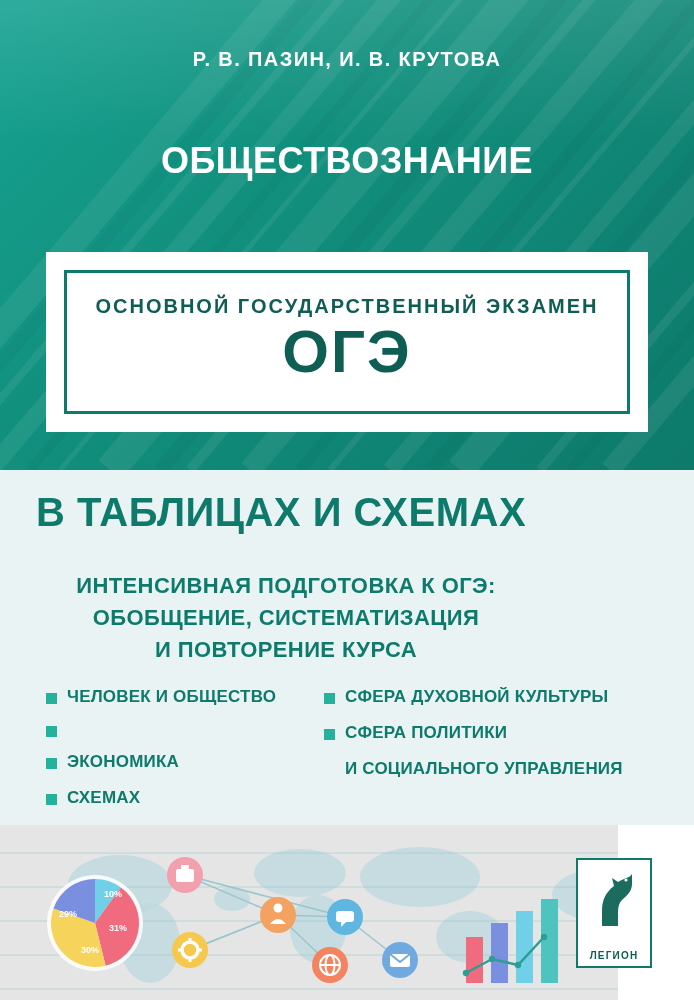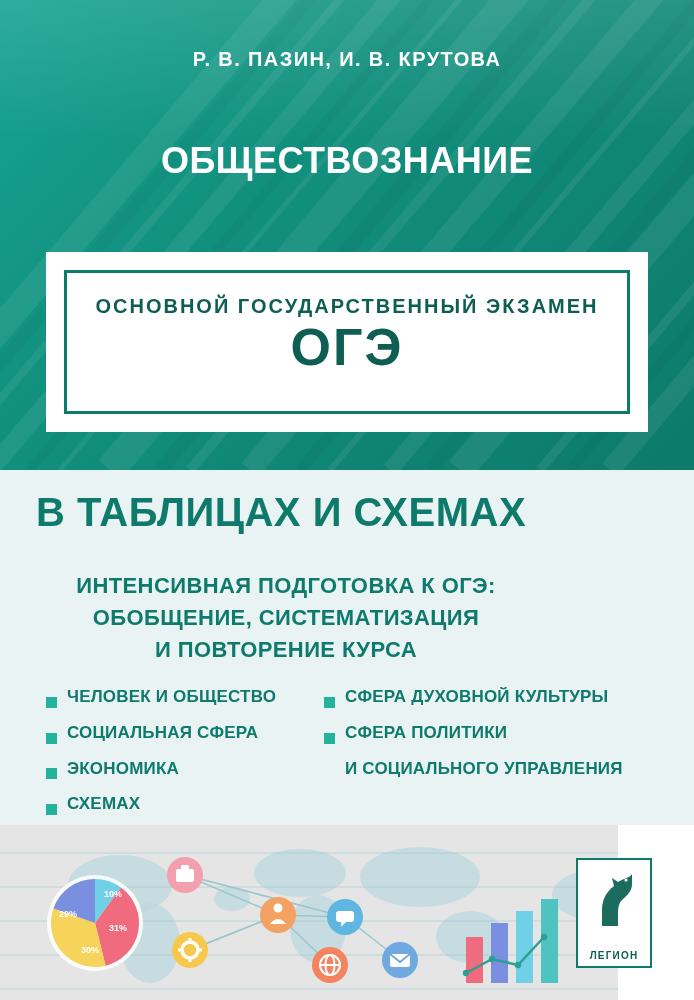--- a/index.html
+++ b/index.html
@@ -100,21 +100,21 @@
   }
   .exam-sub {
     color: #0e5e54;
     font-size: 20px;
     font-weight: bold;
     letter-spacing: 2.0px;
   }
   .exam-big {
     margin-top: 2px;
     color: #0e5e54;
-    font-size: 52px;
+    font-size: 60px;
     font-weight: bold;
     letter-spacing: 2px;
     line-height: 1.05;
   }
 
   .subtitle2 {
     position: absolute;
     top: 490px;
     width: 562px;
     text-align: center;
@@ -146,21 +146,21 @@
   }
   .topics-col {
     display: flex;
     flex-direction: column;
     gap: 14px;
   }
   .topics-col.left { width: 278px; }
   .topics-col.right { width: 332px; }
   .topic {
     display: flex;
-    align-items: flex-end;
+    align-items: center;
     color: #0e7a6c;
     font-size: 17px;
     font-weight: bold;
     letter-spacing: 0.2px;
     line-height: 1.28;
   }
   .bullet {
     width: 11px; height: 11px;
     background: #23b39d;
     margin-right: 10px;
@@ -345,21 +345,20 @@
   </div>
 
   <div class="topics">
     <div class="topics-col left">
       <div class="topic">
         <span class="bullet"></span>
         <span>ЧЕЛОВЕК И ОБЩЕСТВО</span>
       </div>
       <div class="topic">
         <span class="bullet"></span>
-        <span>СОЦИАЛЬНАЯ СФЕРА</span>
       </div>
       <div class="topic">
         <span class="bullet"></span>
         <span>ЭКОНОМИКА</span>
       </div>
       <div class="topic">
         <span class="bullet"></span>
         <span>СХЕМАХ</span>
       </div>
     </div>

